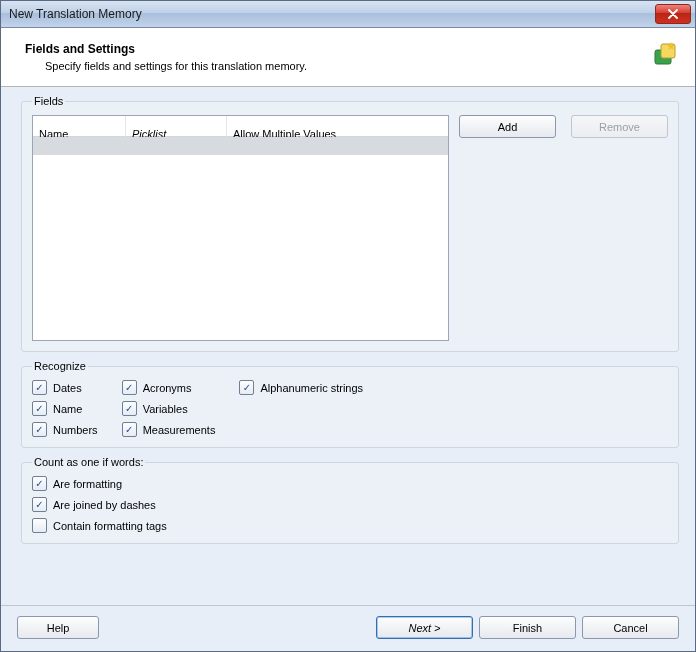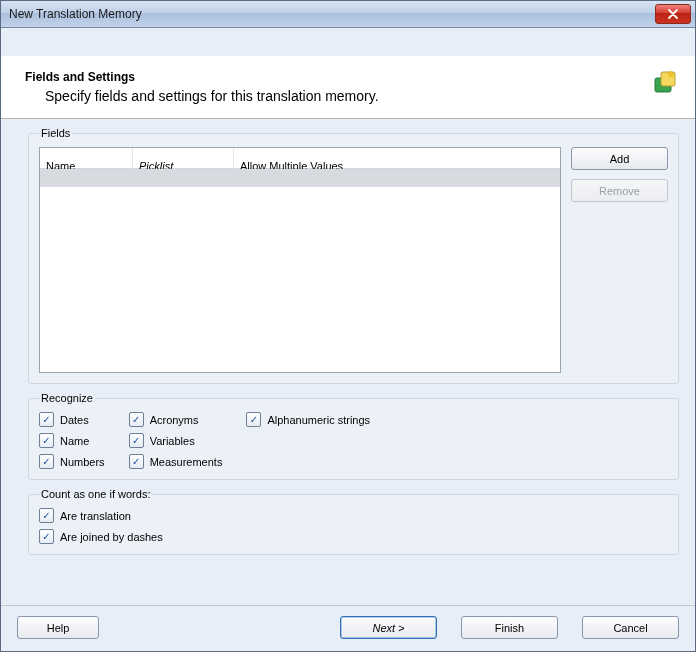--- a/index.html
+++ b/index.html
@@ -43,44 +43,43 @@
     color: #fff;
     font-weight: bold;
     font-size: 10px;
   }
   .header {
     background: #ffffff;
     padding: 14px 18px 14px 24px;
     border-bottom: 1px solid #b5b5b5;
     display: flex;
     align-items: flex-start;
-    margin-top: 28px;
   }
   .header-text { flex: 1; }
   .header-title {
     font-weight: bold;
     font-size: 12px;
     color: #000;
     margin-bottom: 4px;
   }
   .header-subtitle {
-    font-size: 14px;
+    font-size: 11px;
     color: #000;
     padding-left: 20px;
   }
   .header-icon svg { width: 24px; height: 24px; }
   .content {
     flex: 1;
     padding: 8px 16px 0 16px;
     overflow: hidden;
   }
   fieldset.group {
     border: 1px solid #cfd6df;
     border-radius: 3px;
-    margin: 0 0 8px 11px;
+    margin: 0 0 8px 4px;
     padding: 8px 10px 10px 10px;
     background: #ecf1f8;
   }
   fieldset.group > legend {
     font-size: 11px;
     color: #000;
     padding: 0 2px;
   }
   .fields-body {
     display: flex;
@@ -112,22 +111,22 @@
   .th.type { width: 88px; }
   .th.picklist { width: 88px; font-style: italic; }
   .th.amv { flex: 1; border-right: none; text-align: right; }
   .table-rows { flex: 1; background: #fff; }
   .row-sel {
     height: 18px;
     background: #d7dbe0;
   }
   .side-buttons {
     display: flex;
-    flex-direction: column;
-    gap: 9px;
+    flex-direction: row;
+    gap: 15px;
   }
   .btn {
     height: 21px;
     min-width: 75px;
     background: linear-gradient(to bottom, #fdfdfd, #e6e9ee);
     border: 1px solid #8b98ab;
     border-radius: 3px;
     font-size: 11px;
     color: #000;
     display: flex;
@@ -175,21 +174,21 @@
   .count-col {
     display: flex;
     flex-direction: column;
     gap: 6px;
   }
   .footer {
     border-top: 1px solid #c2c6cc;
     padding: 10px 16px 12px 16px;
     display: flex;
     align-items: flex-end;
-    gap: 24px;
+    gap: 6px;
   }
   .footer .spacer { flex: 1; }
 </style>
 </head>
 <body>
 
 <div class="window">
 
   <div class="titlebar">
     <div class="titlebar-title">New Translation Memory</div>
@@ -274,25 +273,29 @@
           </div>
         </div>
       </div>
     </fieldset>
 
     <fieldset class="group">
       <legend>Count as one if words:</legend>
       <div class="count-col">
         <div class="check-item">
           <div class="cb">✓</div>
-          <span>Are translation</span>
+          <span>Are formatting</span>
         </div>
         <div class="check-item">
           <div class="cb">✓</div>
           <span>Are joined by dashes</span>
+        </div>
+        <div class="check-item">
+          <div class="cb"></div>
+          <span>Contain formatting tags</span>
         </div>
       </div>
     </fieldset>
 
   </div>
 
   <div class="footer">
     <div class="btn" style="min-width:60px">Help</div>
     <div class="spacer"></div>
     <div class="btn primary">Next &gt;</div>

